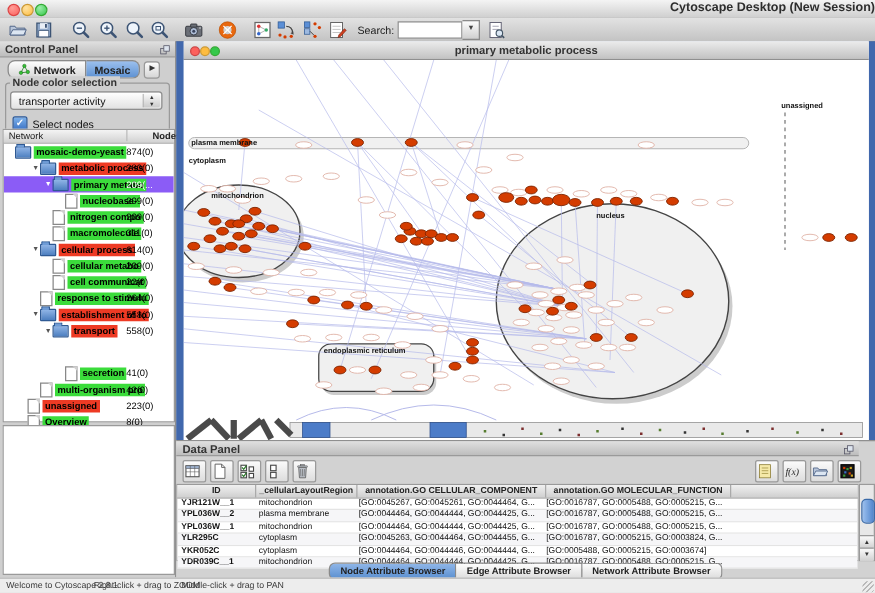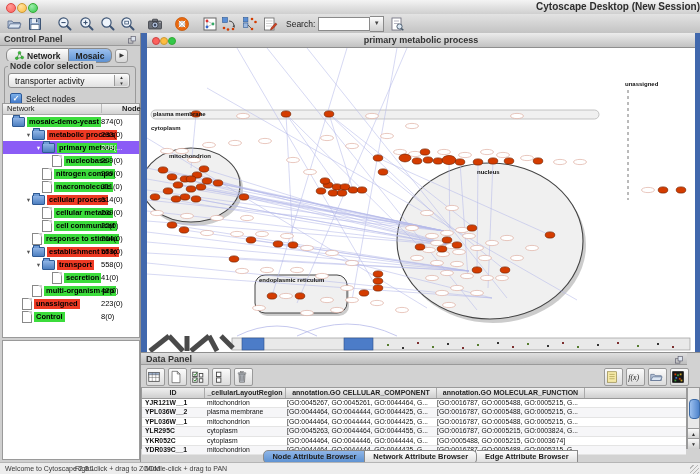--- a/index.html
+++ b/index.html
@@ -364,42 +364,42 @@
           <span class="tw-folder"></span>
           <span class="tw-label hl-red">establishment of lo</span>
           <span class="tw-val">558(0)</span>
         </div>
         <div class="tree-row" style="padding-left: 32px;">
           <span class="tw-arrow">▼</span>
           <span class="tw-folder"></span>
           <span class="tw-label hl-red">transport</span>
           <span class="tw-val">558(0)</span>
         </div>
-        <div class="tree-row" style="padding-left: 42px;">
+        <div class="tree-row" style="padding-left: 42px; margin-top: 21px;">
           <span class="tw-arrow"></span>
           <span class="tw-file"></span>
           <span class="tw-label hl-green">secretion</span>
           <span class="tw-val">41(0)</span>
         </div>
         <div class="tree-row" style="padding-left: 22px;">
           <span class="tw-arrow"></span>
           <span class="tw-file"></span>
           <span class="tw-label hl-green">multi-organism pro</span>
           <span class="tw-val">42(0)</span>
         </div>
         <div class="tree-row" style="padding-left: 12px;">
           <span class="tw-arrow"></span>
           <span class="tw-file"></span>
           <span class="tw-label hl-red">unassigned</span>
           <span class="tw-val">223(0)</span>
         </div>
         <div class="tree-row" style="padding-left: 12px;">
           <span class="tw-arrow"></span>
           <span class="tw-file"></span>
-          <span class="tw-label hl-green">Control</span>
+          <span class="tw-label hl-green">Overview</span>
           <span class="tw-val">8(0)</span>
         </div>
       </div>
   </div>
   <div class="abs cp-lower"></div>
 </div>
 
 <div class="abs desktop">
   <div class="abs net-frame">
     <div class="abs nf-titlebar">
@@ -809,21 +809,21 @@
         </div>
       </div>
   </div>
   <div class="abs dp-scroll">
     <div class="abs dp-thumb"></div>
     <div class="abs dp-sbtn" style="top:40px">▲</div>
     <div class="abs dp-sbtn" style="top:50px">▼</div>
   </div>
   <div class="abs dp-tabs" id="dp-tabs">
       <div class="dp-tab first selected">Node Attribute Browser</div>
+      <div class="dp-tab">Edge Attribute Browser</div>
       <div class="dp-tab last">Network Attribute Browser</div>
-      <div class="dp-tab">Edge Attribute Browser</div>
     </div>
 </div>
 
 <div class="abs statusbar">
   <span id="status-items"><span class="status-item" style="left: 5px;">Welcome to Cytoscape 2.8.1</span><span class="status-item" style="left: 75px;">Right-click + drag to ZOOM</span><span class="status-item" style="left: 145px;">Middle-click + drag to PAN</span></span>
   <div class="abs grip"></div>
 </div>
 
 </body></html>

